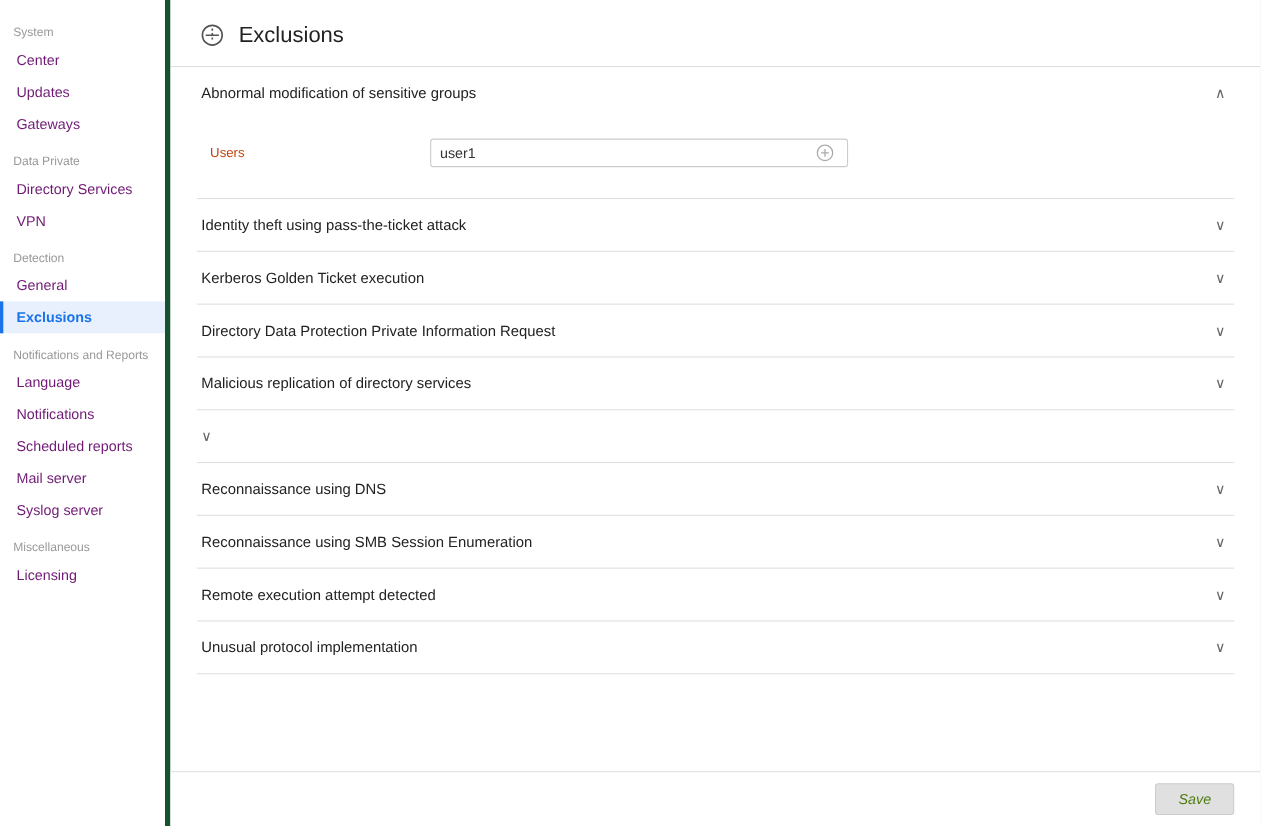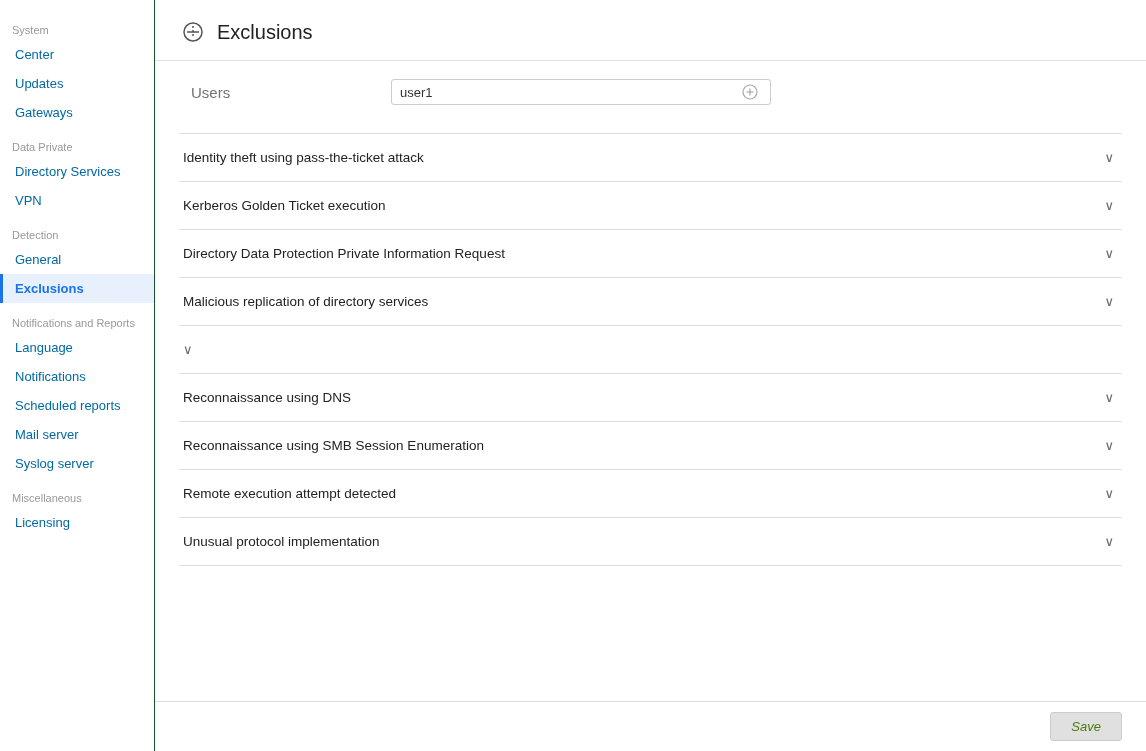--- a/index.html
+++ b/index.html
@@ -3,36 +3,36 @@
   <meta charset="utf-8">
   <style>
     * { box-sizing: border-box; margin: 0; padding: 0; }
     body { font-family: 'Segoe UI', Arial, sans-serif; font-size: 13px; color: #333; background: #f0f0f0; display: flex; height: 751px; width: 1146px; overflow: hidden; }
 
     
     .sidebar {
       width: 155px;
       min-width: 155px;
       background: #fff;
-      border-right: 1px solid #14532d;
+      border-right: 5px solid #14532d;
       height: 100%;
       overflow-y: auto;
       padding: 10px 0;
     }
     .sidebar-section-label {
       font-size: 11px;
       color: #999;
       padding: 14px 12px 4px 12px;
       text-transform: none;
       font-weight: 400;
     }
     .sidebar-item {
       padding: 7px 12px;
       cursor: pointer;
-      color: #0369a1;
+      color: #701a75;
       font-size: 13px;
       border-left: 3px solid transparent;
     }
     .sidebar-item.active {
       background: #e8f0fe;
       border-left: 3px solid #1a73e8;
       color: #1a73e8;
       font-weight: 600;
     }
 
@@ -107,22 +107,22 @@
     }
 
     
     .field-row {
       display: flex;
       align-items: center;
       padding: 8px 12px;
     }
     .field-label {
       width: 200px;
-      color: #737373;
-      font-size: 15px;
+      color: #c2410c;
+      font-size: 12px;
     }
     .field-input-wrap {
       display: flex;
       align-items: center;
       border: 1px solid #ccc;
       border-radius: 3px;
       padding: 4px 8px;
       min-width: 380px;
       background: #fff;
     }
@@ -194,20 +194,24 @@
       <svg width="22" height="22" viewBox="0 0 22 22" fill="none" xmlns="http://www.w3.org/2000/svg">
         <circle cx="11" cy="11" r="9" stroke="#555" stroke-width="1.5"></circle>
         <line x1="5" y1="11" x2="17" y2="11" stroke="#555" stroke-width="1.5"></line>
         <line x1="11" y1="5" x2="11" y2="17" stroke="#555" stroke-width="1.5" stroke-dasharray="2 2"></line>
       </svg>
     </div>
     <span class="page-title">Exclusions</span>
   </div>
   <div class="content">
   <div class="accordion-item">
+        <div class="accordion-header">
+          <span class="accordion-title">Abnormal modification of sensitive groups</span>
+          <span class="accordion-chevron">∧</span>
+        </div>
         <div class="accordion-body open">
           <div class="field-row">
             <div class="field-label">Users</div>
             <div class="field-input-wrap">
               <input type="text" class="field-input-text" value="user1" style="">
               <button class="field-add-btn">
                 <svg width="16" height="16" viewBox="0 0 16 16" fill="none">
                   <circle cx="8" cy="8" r="7" stroke="#aaa" stroke-width="1.2"></circle>
                   <line x1="8" y1="4.5" x2="8" y2="11.5" stroke="#aaa" stroke-width="1.2"></line>
                   <line x1="4.5" y1="8" x2="11.5" y2="8" stroke="#aaa" stroke-width="1.2"></line>

